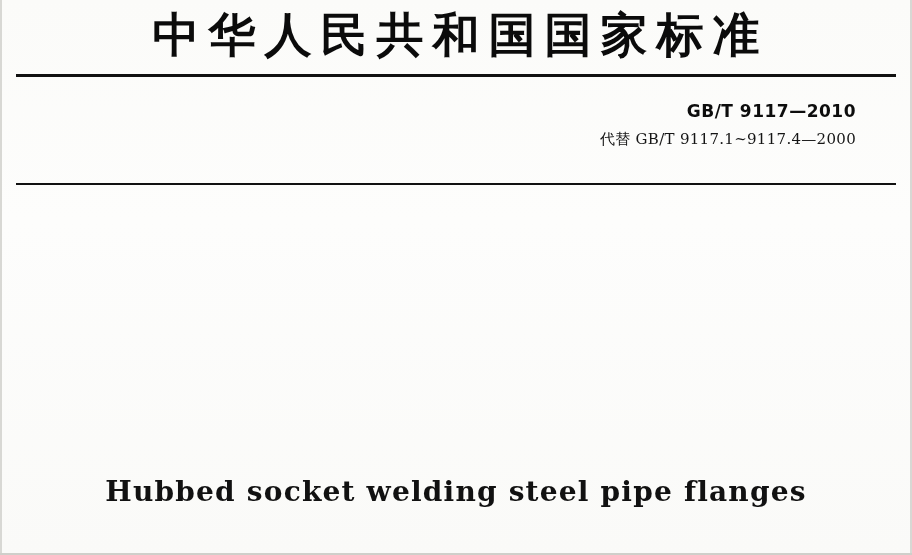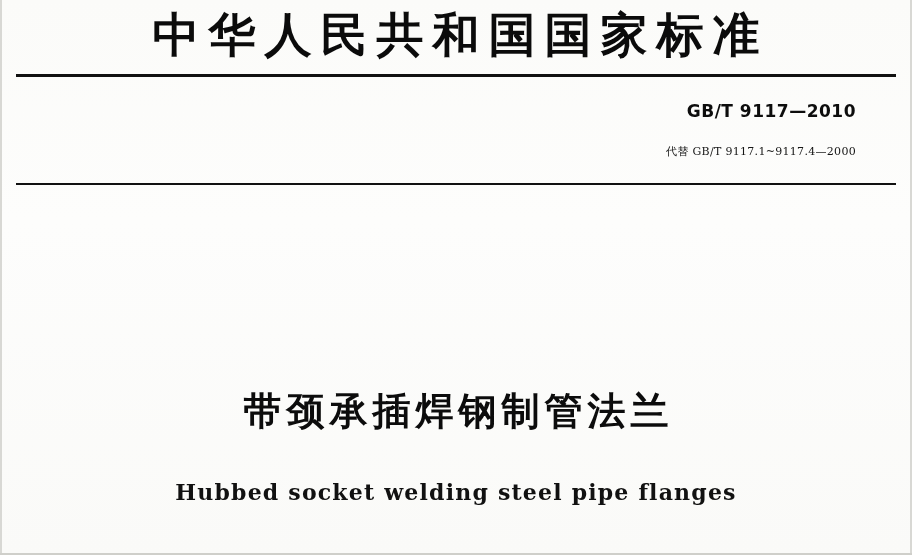--- a/index.html
+++ b/index.html
@@ -70,23 +70,23 @@
   .std-no {
     font-family: "DejaVu Sans", "Liberation Sans", sans-serif;
     font-weight: bold;
     font-size: 17px;
     letter-spacing: 0.5px;
     color: #0d0d0d;
     line-height: 30px;
     white-space: nowrap;
   }
   .std-replaces {
-    margin-top: 16px;
+    margin-top: 4px;
     font-family: "DejaVu Serif", "Liberation Serif", serif;
-    font-size: 11px;
+    font-size: 15px;
     letter-spacing: 0.3px;
     color: #151515;
     line-height: 19px;
     white-space: nowrap;
   }
 
   
   .rule-mid {
     position: absolute;
     left: 16px;
@@ -115,21 +115,21 @@
 
   
   .doc-title-en {
     position: absolute;
     top: 478px;
     left: 0;
     width: 912px;
     text-align: center;
     font-family: "DejaVu Serif", "Liberation Serif", serif;
     font-weight: bold;
-    font-size: 22px;
+    font-size: 28px;
     letter-spacing: 1.2px;
     color: #111;
     line-height: 28px;
     white-space: nowrap;
   }
 
   
   .edge-left {
     position: absolute;
     left: 0;
@@ -169,18 +169,17 @@
 
     <div class="rule-top"></div>
 
     <div class="std-no-block">
       <div class="std-no">GB/T 9117—2010</div>
       <div class="std-replaces">代替 GB/T 9117.1~9117.4—2000</div>
     </div>
 
     <div class="rule-mid"></div>
 
-    <div class="doc-title-cn">带颈承插焊钢制管法兰</div>
 
     <div class="doc-title-en">Hubbed socket welding steel pipe flanges</div>
 
   </div>
 </div>
 
 </body></html>

